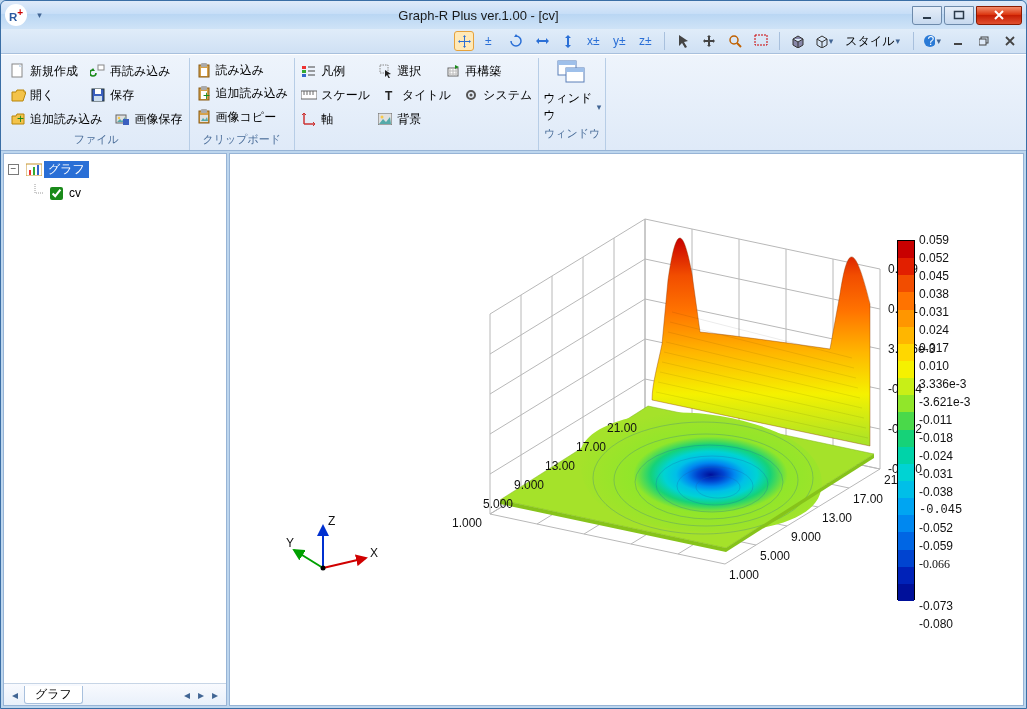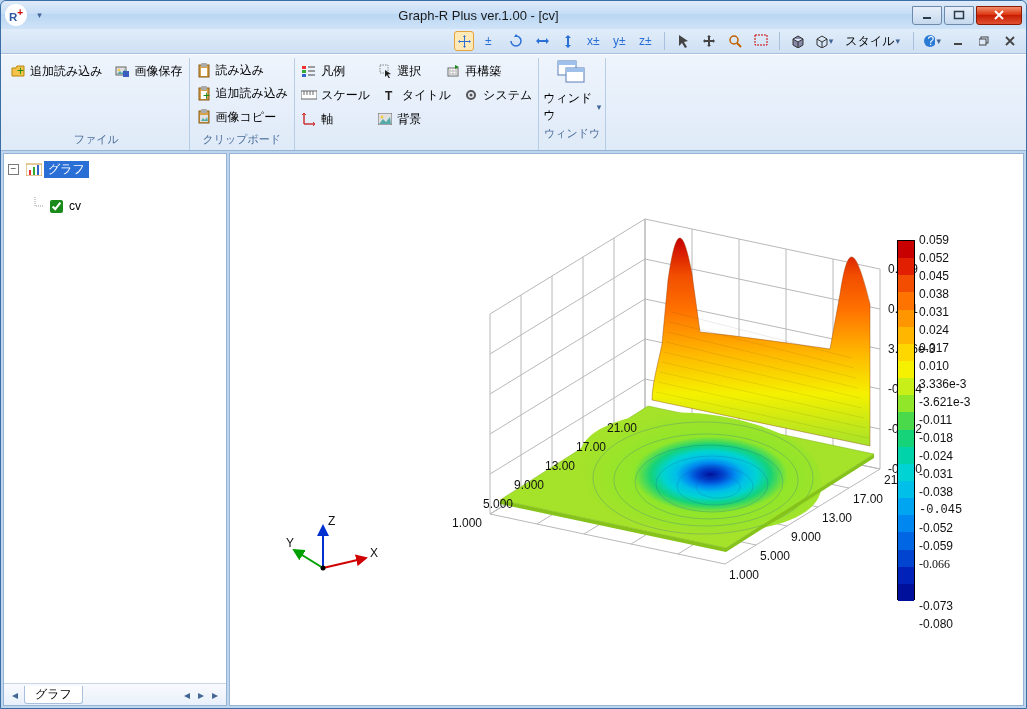--- a/index.html
+++ b/index.html
@@ -205,20 +205,61 @@
     </div>
 </div>
 
 <div class="ribbon">
 
   <div class="group">
     <div class="rows row3">
       <div class="rw">
         <div class="item">
             <span class="ico">
+              <svg width="14" height="16">
+                <rect x="1" y="1" width="10" height="13" fill="#fff" stroke="#888"></rect>
+                <path d="M8 1 L11 4 L8 4 Z" fill="#cde"></path>
+              </svg>
+            </span>
+            <span>新規作成</span>
+          </div>
+        <div class="item">
+            <span class="ico">
+              <svg width="16" height="16">
+                <rect x="8" y="2" width="6" height="5" fill="#fff" stroke="#888"></rect>
+                <path d="M6 10 A3 3 0 1 1 3 7" stroke="#1a8a1a" fill="none" stroke-width="1.6"></path>
+                <path d="M3 5 L1 8 L5 8 Z" fill="#1a8a1a"></path>
+              </svg>
+            </span>
+            <span>再読み込み</span>
+          </div>
+      </div>
+      <div class="rw">
+        <div class="item">
+            <span class="ico">
+              <svg width="15" height="13">
+                <path d="M1 3 L5 3 L6 1 L13 1 L13 3 L15 3 L12 12 L1 12 Z" fill="#f3c34a" stroke="#b8860b"></path>
+              </svg>
+            </span>
+            <span>開く</span>
+          </div>
+        <div class="item" style="margin-left:24px">
+            <span class="ico">
+              <svg width="14" height="14">
+                <rect x="1" y="1" width="12" height="12" fill="#3a5fbf" stroke="#233"></rect>
+                <rect x="4" y="1" width="6" height="5" fill="#fff"></rect>
+                <rect x="3" y="8" width="8" height="5" fill="#cde"></rect>
+              </svg>
+            </span>
+            <span>保存</span>
+          </div>
+      </div>
+      <div class="rw">
+        <div class="item">
+            <span class="ico">
               <svg width="15" height="14">
                 <path d="M1 4 L5 4 L6 2 L13 2 L13 12 L1 12 Z" fill="#f3c34a" stroke="#b8860b"></path>
                 <text x="6" y="11" font-size="10" fill="#1a8a1a">+</text>
               </svg>
             </span>
             <span>追加読み込み</span>
           </div>
         <div class="item">
             <span class="ico">
               <svg width="15" height="14">
@@ -388,21 +429,21 @@
         <span class="nico">
             <svg width="16" height="14">
               <rect x="0" y="2" width="16" height="12" fill="#fff" stroke="#c8962e"></rect>
               <rect x="3" y="8" width="2" height="5" fill="#e33"></rect>
               <rect x="7" y="5" width="2" height="8" fill="#3a3"></rect>
               <rect x="11" y="3" width="2" height="10" fill="#36c"></rect>
             </svg>
           </span>
         <span class="lbl sel">グラフ</span>
       </div>
-      <div class="tree-node" style="padding-left:22px; margin-top:19px">
+      <div class="tree-node" style="padding-left:22px; margin-top:6px">
         <svg width="18" height="18">
             <path d="M5 0 V9 H14" stroke="#9a9a9a" fill="none" stroke-dasharray="1 1"></path>
           </svg>
         <input type="checkbox" checked="" style="accent-color: rgb(26, 138, 26); width: 13px; height: 13px;">
         <span class="lbl">cv</span>
       </div>
     </div>
     <div class="tabbar">
       <span class="ptr">◂</span>
       <div class="filetab">

